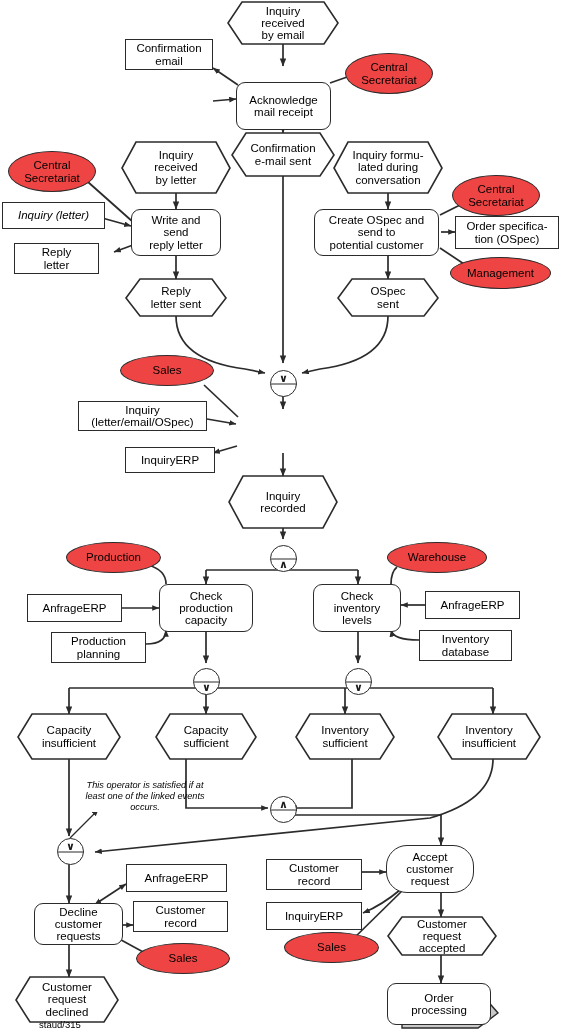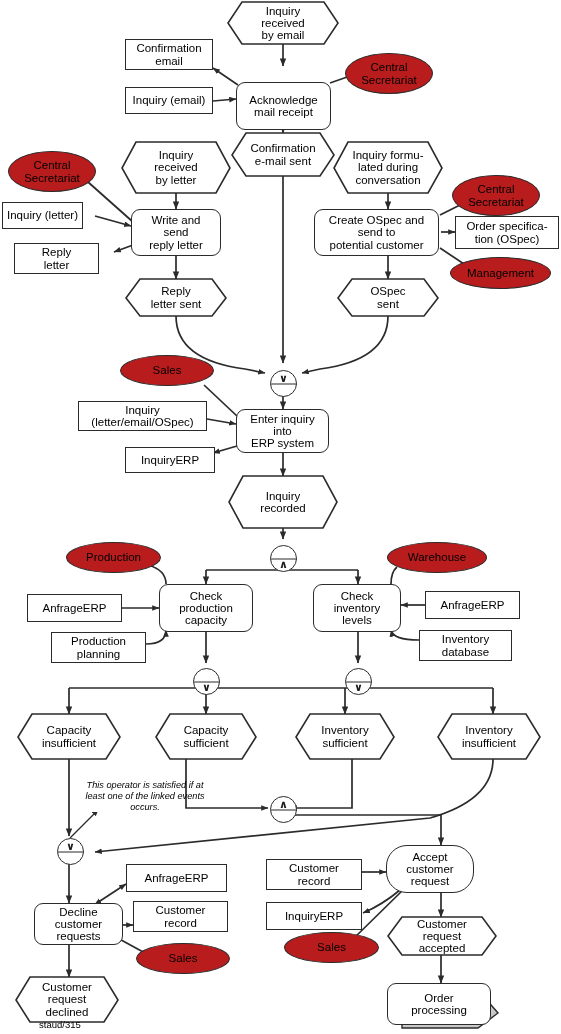--- a/index.html
+++ b/index.html
@@ -8,21 +8,21 @@
   #canvas{position:relative;width:561px;height:1034px;background:#fff;overflow:hidden;}
   .node{position:absolute;box-sizing:border-box;display:flex;align-items:center;justify-content:center;text-align:center;color:#000;line-height:1.05;}
 
   
   .fn{border:1.6px solid #2b2b2b;border-radius:9px;background:#fff;font-size:11.5px;z-index:5;}
   
   .ev{font-size:11.5px;z-index:5;}
   
   .obj{border:1.6px solid #2b2b2b;background:#fff;font-size:11.5px;z-index:5;}
   
-  .org{border:1.6px solid #2b2b2b;border-radius:50%;background:#b91c1c;font-size:11.5px;z-index:5;}
+  .org{border:1.6px solid #2b2b2b;border-radius:50%;background:#ef4444;font-size:11.5px;z-index:5;}
   
   .pif{border:1.6px solid #2b2b2b;border-radius:9px;background:#fff;font-size:11.5px;z-index:6;}
 
   .node span{display:block;padding:0 3px;}
 
   
   .op{position:absolute;width:25px;height:25px;border:1.7px solid #2b2b2b;border-radius:50%;background:#fff;z-index:7;}
   .op .bar{position:absolute;left:-0.5px;right:-0.5px;top:50%;height:0;border-top:1.7px solid #2b2b2b;transform:translateY(-50%);}
   .op .gl{position:absolute;left:0;right:0;text-align:center;font-size:11px;font-weight:700;line-height:1;color:#1a1a1a;font-family:"DejaVu Sans", sans-serif;}
   .op.upper .gl{top:1.5px;}
@@ -251,25 +251,20 @@
   <div class="node fn" style="left:131px;top:209px;width:90px;height:47px;">
     <span style="white-space:pre-line;">Write and
 send
 reply letter</span>
     </div>
   <div class="node fn" style="left:314px;top:209px;width:125px;height:47px;">
     <span style="white-space:pre-line;">Create OSpec and
 send to
 potential customer</span>
     </div>
-  <div class="node fn" style="left:236px;top:409px;width:93px;height:44px;">
-    <span style="white-space:pre-line;">Enter inquiry
-into
-ERP system</span>
-    </div>
   <div class="node fn" style="left:159px;top:584px;width:94px;height:48px;">
     <span style="white-space:pre-line;">Check
 production
 capacity</span>
     </div>
   <div class="node fn" style="left:313px;top:584px;width:88px;height:48px;">
     <span style="white-space:pre-line;">Check
 inventory
 levels</span>
     </div>
@@ -286,24 +281,21 @@
 
   <div class="node pif" style="left:387px;top:983px;width:104px;height:42px;">
     <span style="white-space:pre-line;">Order
 processing</span>
     </div>
 
   <div class="node obj" style="left:125px;top:39px;width:88px;height:31px;">
     <span style="white-space:pre-line;">Confirmation
 email</span>
     </div>
-  <div class="node obj" style="left:125px;top:87px;width:88px;height:27px;">
-    <span style="white-space:pre-line;">Inquiry (email)</span>
-    </div>
-  <div class="node obj" style="left:2px;top:202px;width:81px;height:27px;">
+  <div class="node obj" style="left:2px;top:202px;width:103px;height:27px;font-style:italic;">
     <span style="white-space:pre-line;">Inquiry (letter)</span>
     </div>
   <div class="node obj" style="left:14px;top:243px;width:85px;height:31px;">
     <span style="white-space:pre-line;">Reply
 letter</span>
     </div>
   <div class="node obj" style="left:455px;top:216px;width:104px;height:33px;">
     <span style="white-space:pre-line;">Order specifica-
 tion (OSpec)</span>
     </div>

